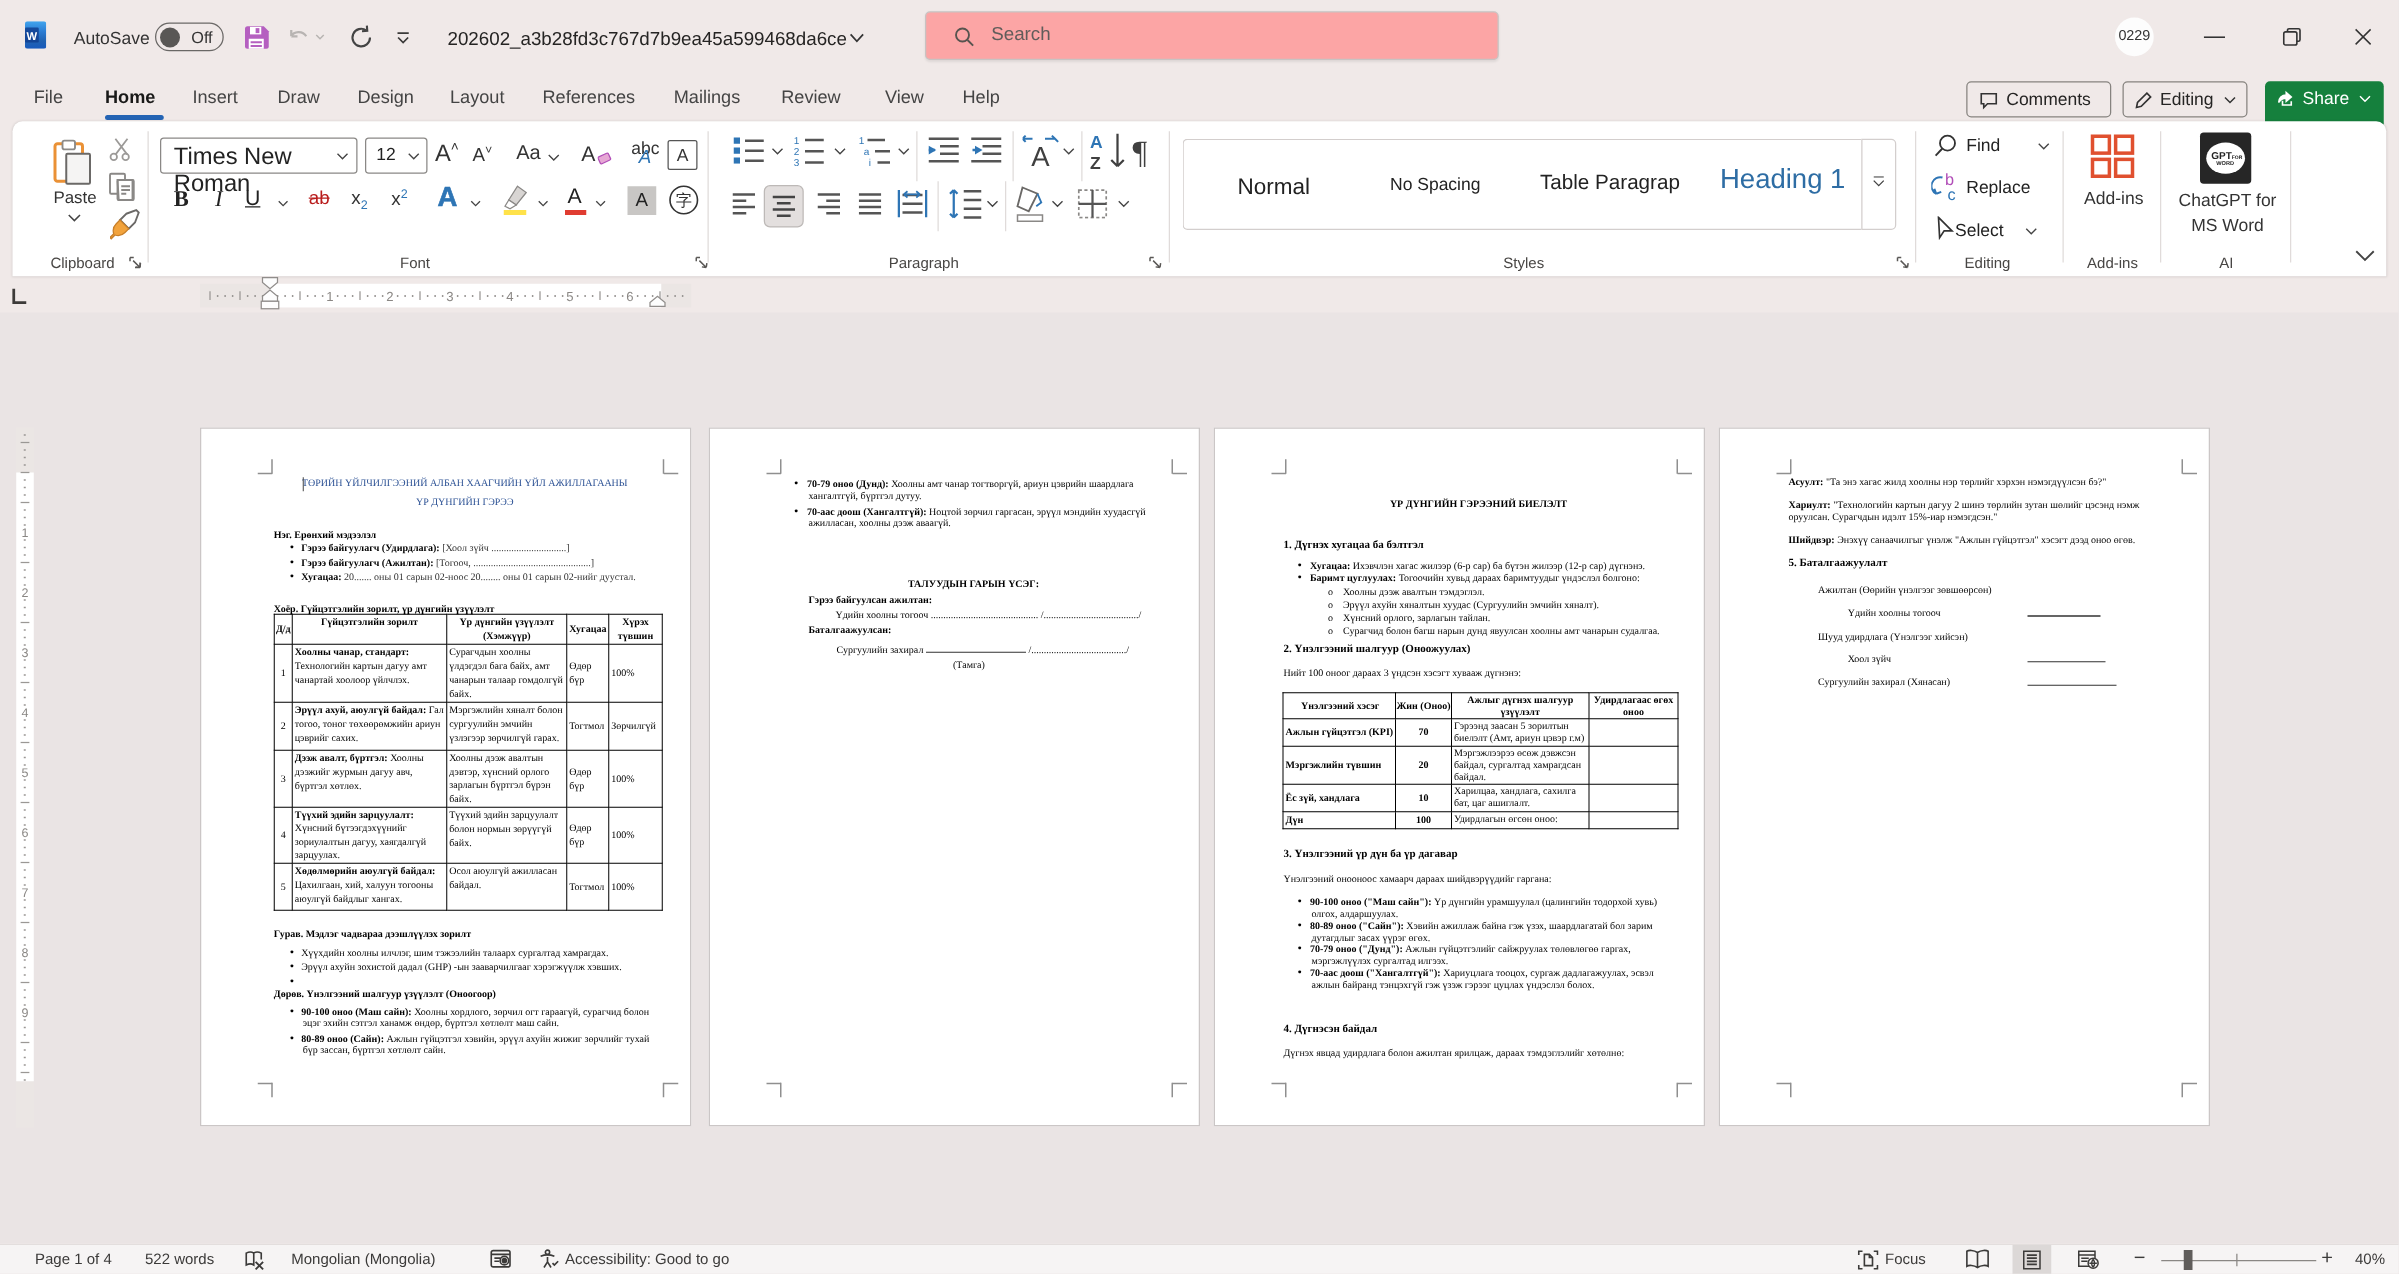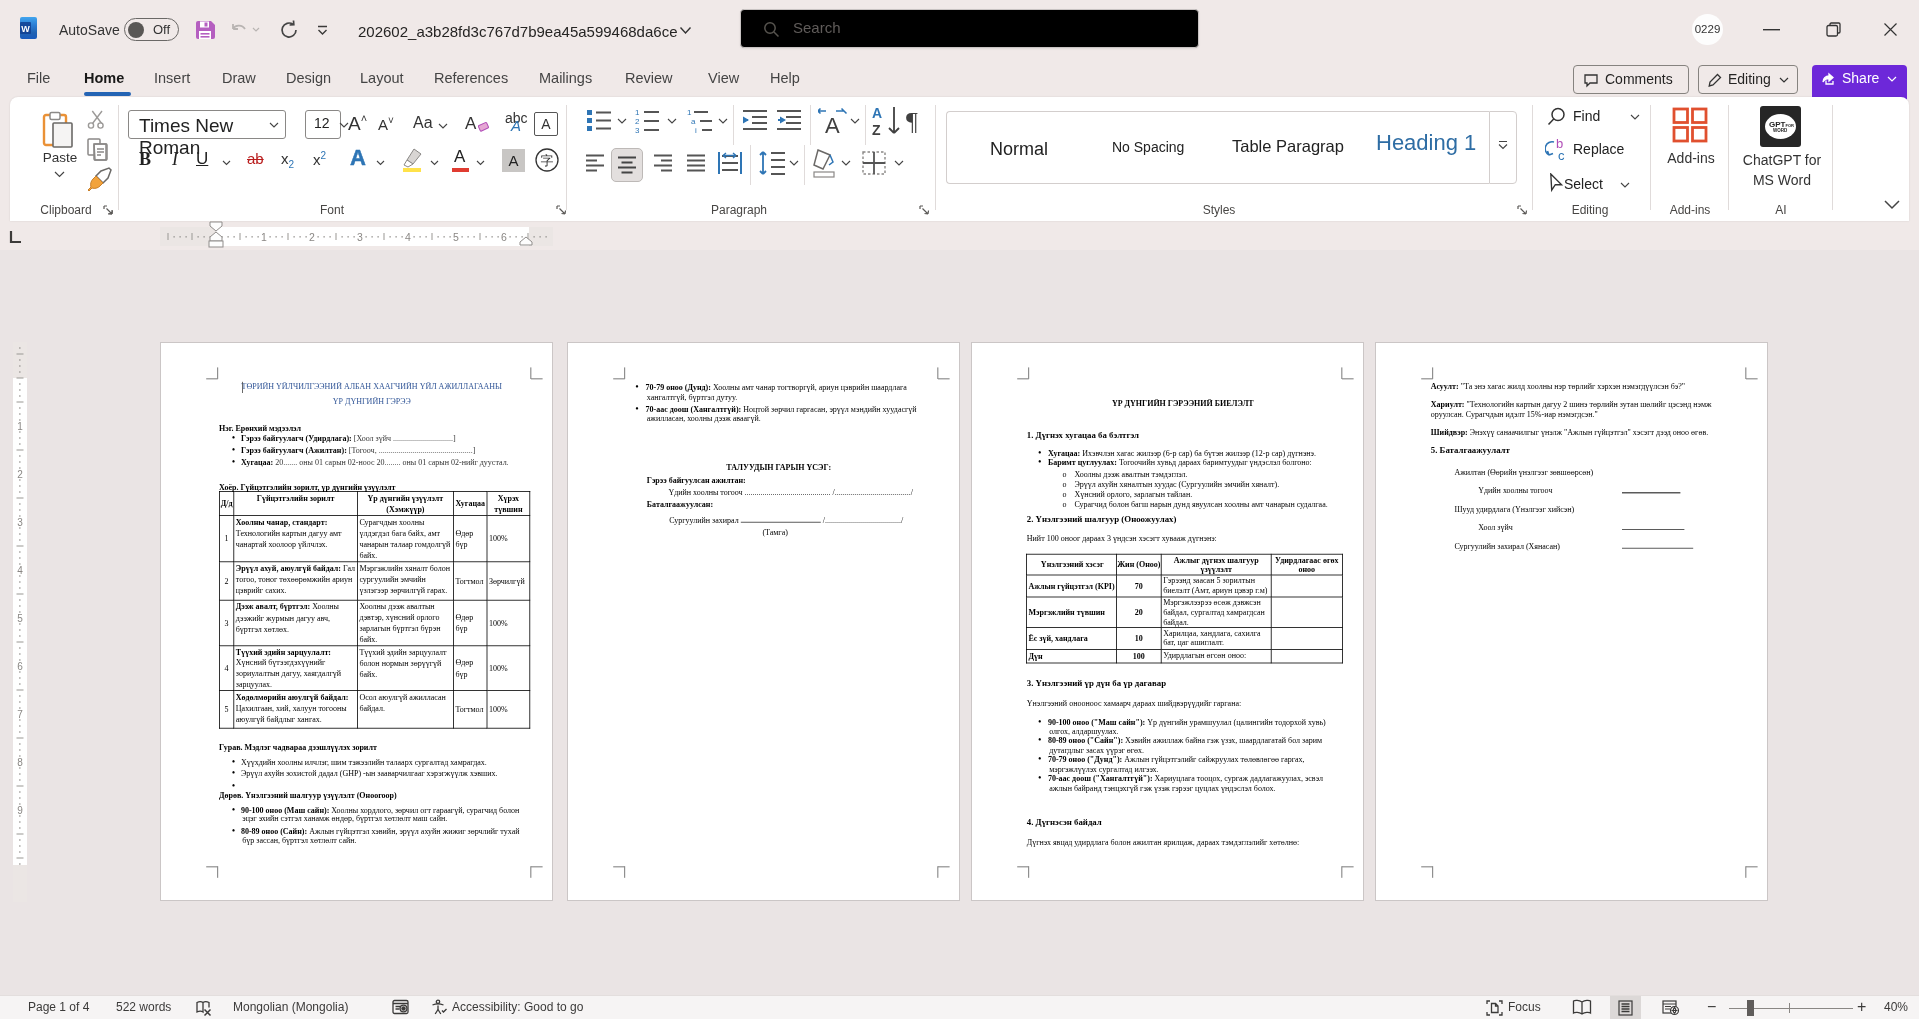--- a/index.html
+++ b/index.html
@@ -66,21 +66,21 @@
       <path d="M19 12a7 7 0 1 1-3-5.7"></path>
       <path d="M16.5 2.5l0.3 4.2-4.2 0.3" stroke-width="1.7"></path>
     </svg>
   <svg class="abs" style="left:317px;top:25px" width="11" height="11" viewBox="0 0 11 11" fill="none" stroke="#3b3a39" stroke-width="1.4">
       <path d="M1 1.5h9M1.5 5l4 4 4-4"></path>
     </svg>
   <div class="abs" style="left:358px;top:23px;font-size:15px;color:#252423">202602_a3b28fd3c767d7b9ea45a599468da6ce</div>
   <svg class="abs" style="left:679px;top:26px" width="13" height="9" viewBox="0 0 13 9" fill="none" stroke="#333" stroke-width="1.4">
       <path d="M1.5 1.5L6.5 7l5-5.5"></path>
     </svg>
-  <div class="abs" style="left:740px;top:9px;width:459px;height:39px;background:#000000;border:1px solid #c8c3c2;border-radius:4px;box-shadow:0 1px 2px rgba(0,0,0,.08)">
+  <div class="abs" style="left:740px;top:9px;width:459px;height:39px;background:#fca5a5;border:1px solid #c8c3c2;border-radius:4px;box-shadow:0 1px 2px rgba(0,0,0,.08)">
     <svg class="abs" style="left:22px;top:11px" width="17" height="17" viewBox="0 0 17 17" fill="none" stroke="#57544f" stroke-width="1.5">
         <circle cx="7" cy="7" r="5.2"></circle>
         <path d="M11 11l4.5 4.5"></path>
       </svg>
     <div class="abs" style="left:52px;top:9px;font-size:15px;color:#605c5a">Search</div>
   </div>
   <div class="abs" style="left:1692px;top:14px;width:31px;height:31px;border-radius:50%;background:#fdfdfd;text-align:center;line-height:31px;font-size:11.5px;color:#333">0229</div>
   <svg class="abs" style="left:1763px;top:29px" width="17" height="2" viewBox="0 0 17 2">
       <rect width="17" height="1.4" fill="#333"></rect>
     </svg>
@@ -114,21 +114,21 @@
   </div>
   <div class="abs" style="left:1698px;top:5px;width:100px;height:29px;border:1px solid #86837f;border-radius:4px">
     <svg class="abs" style="left:8px;top:6px" width="16" height="16" viewBox="0 0 16 16" fill="none" stroke="#333" stroke-width="1.3">
         <path d="M10.5 2.5l3 3L6 13l-3.8 1L3 10z"></path>
       </svg>
     <div class="abs" style="left:29px;top:5px;font-size:14px;color:#252423">Editing</div>
     <svg class="abs" style="left:80px;top:11px" width="10" height="7" viewBox="0 0 10 7" fill="none" stroke="#333" stroke-width="1.2">
         <path d="M1 1l4 4 4-4"></path>
       </svg>
   </div>
-  <div class="abs" style="left:1812px;top:5px;width:95px;height:45px;background:#6d28d9;border-radius:4px">
+  <div class="abs" style="left:1812px;top:5px;width:95px;height:45px;background:#15803d;border-radius:4px">
     <svg class="abs" style="left:9px;top:7px" width="15" height="15" viewBox="0 0 15 15" fill="none" stroke="#fff" stroke-width="1.3">
         <path d="M8 2l4 3.5L8 9V6.5C5 6.5 3 8 2 10c0-3.5 2.5-6 6-6z" fill="#fff"></path>
         <path d="M5 8.5v3.5h7V9"></path>
       </svg>
     <div class="abs" style="left:30px;top:5px;font-size:14px;color:#fff">Share</div>
     <svg class="abs" style="left:75px;top:11px" width="10" height="7" viewBox="0 0 10 7" fill="none" stroke="#fff" stroke-width="1.2">
         <path d="M1 1l4 4 4-4"></path>
       </svg>
   </div>
 </div>
@@ -165,21 +165,21 @@
       <path d="M10 10l-3.5-0.5M10 10l0.5-3.5" stroke-width="1"></path>
     </svg>
  <div class="sep" style="left:108px"></div>
 
  <div class="abs" style="left:118px;top:13px;width:158px;height:29px;border:1px solid #8a8886;border-radius:3px">
    <div class="abs" style="left:10px;top:4px;font-size:19px;color:#222">Times New Roman</div>
    <svg class="abs" style="left:140px;top:11px" width="10" height="7" viewBox="0 0 10 7" fill="none" stroke="#444" stroke-width="1.1">
         <path d="M1 1l4 4 4-4"></path>
       </svg>
  </div>
- <div class="abs" style="left:295px;top:13px;width:36px;height:29px;border:1px solid #8a8886;border-radius:3px">
+ <div class="abs" style="left:282px;top:13px;width:50px;height:29px;border:1px solid #8a8886;border-radius:3px">
    <div class="abs" style="left:8px;top:4px;font-size:14px;color:#222">12</div>
    <svg class="abs" style="left:33px;top:11px" width="10" height="7" viewBox="0 0 10 7" fill="none" stroke="#444" stroke-width="1.1">
         <path d="M1 1l4 4 4-4"></path>
       </svg>
  </div>
  <div class="abs" style="left:338px;top:16px;font-size:19px;color:#333">A<span style="font-size:11px;position:relative;top:-8px">˄</span></div>
  <div class="abs" style="left:368px;top:19px;font-size:15px;color:#333">A<span style="font-size:10px;position:relative;top:-6px">˅</span></div>
  <div class="abs" style="left:403px;top:17px;font-size:16px;color:#333">Aa</div>
  <svg class="abs" style="left:428px;top:26px" width="10" height="7" viewBox="0 0 10 7" fill="none" stroke="#444" stroke-width="1.1">
       <path d="M1 1l4 4 4-4"></path>

